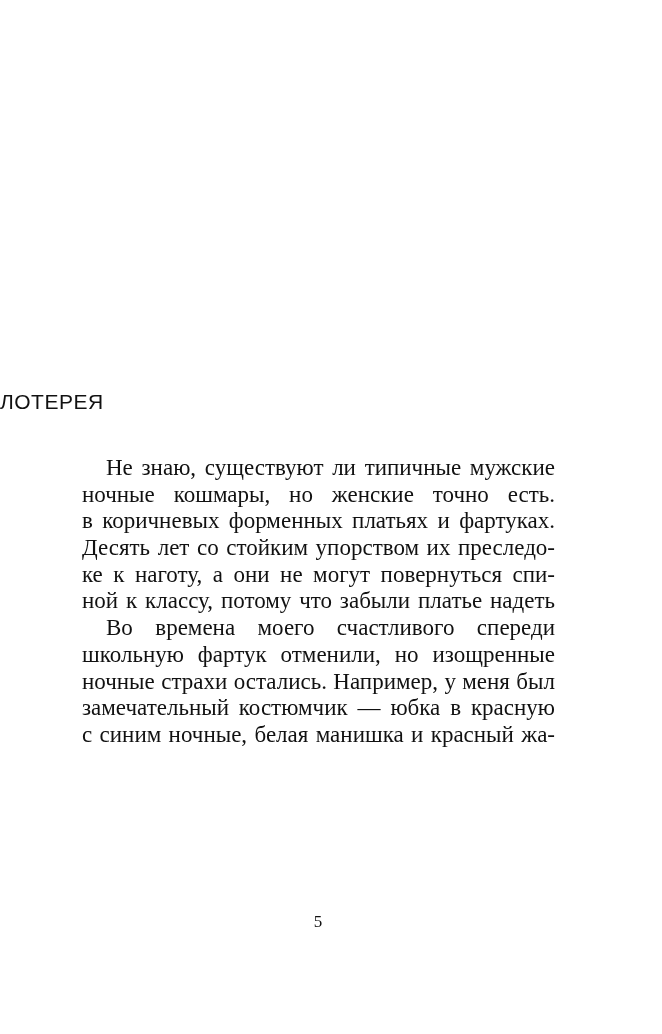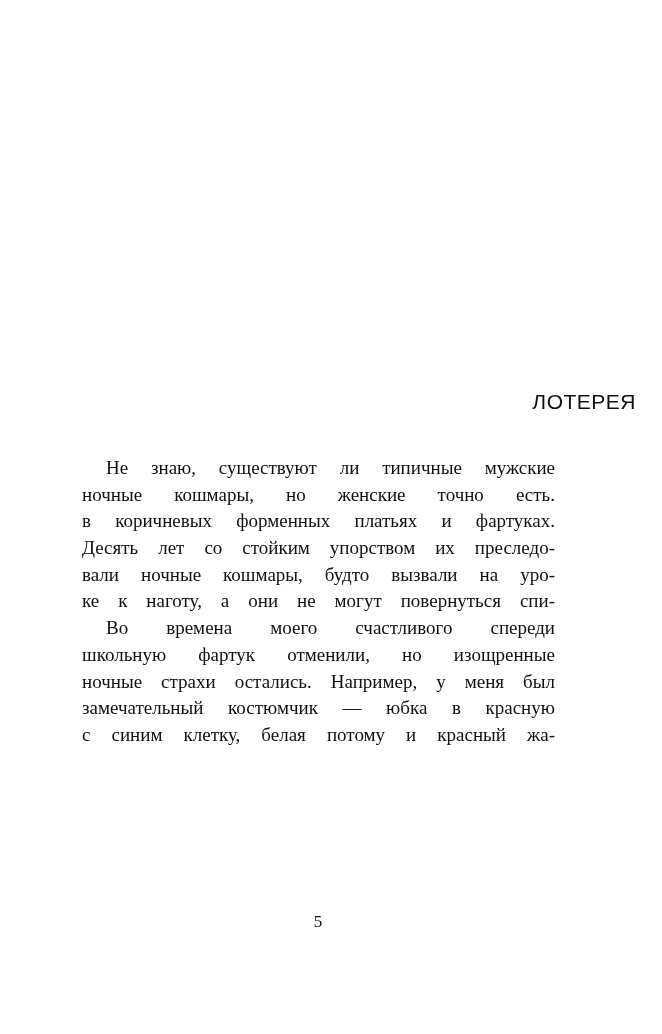--- a/index.html
+++ b/index.html
@@ -1,27 +1,27 @@
 <!DOCTYPE html>
 <html><head>
   <meta charset="utf-8">
   <style>
     html, body { margin: 0; padding: 0; background: #ffffff; }
     body { width: 662px; height: 1034px; position: relative; overflow: hidden; }
     .page { position: absolute; left: 0; top: 0; width: 662px; height: 1034px; background: #fff; }
     .title {
       position: absolute; left: 0; width: 636px; top: 390px;
-      text-align: right;
+      text-align: left;
       font-family: "Liberation Sans", sans-serif;
       font-size: 21px; letter-spacing: 0.5px; color: #111;
     }
     .body-text {
       position: absolute; left: 82px; width: 473px; top: 455px;
       font-family: "Liberation Serif", serif;
-      font-size: 19px; line-height: 26.7px; color: #111;
+      font-size: 23px; line-height: 26.7px; color: #111;
     }
     .line {
       display: block; white-space: nowrap;
       text-align: justify; text-align-last: justify;
       height: 26.7px;
     }
     .line.indent { text-indent: 0; padding-left: 24px; }
     .line.last { text-align-last: left; }
     .page-number {
       position: absolute; left: 0; width: 636px; top: 912px;
@@ -35,26 +35,26 @@
 
 <div class="page">
   <div class="title">ЛОТЕРЕЯ</div>
 
   <div class="body-text">
     <div>
       <span class="line indent">Не знаю, существуют ли типичные мужские</span>
       <span class="line">ночные кошмары, но женские точно есть.</span>
       <span class="line">в коричневых форменных платьях и фартуках.</span>
       <span class="line">Десять лет со стойким упорством их преследо-</span>
-      <span class="line">вали ночные кошмары, будто вызвали на уро-</span>
       <span class="line">ке к наготу, а они не могут повернуться спи-</span>
+      <span class="line">ной к классу, потому что забыли платье надеть</span>
     </div>
     <div>
       <span class="line indent">Во времена моего счастливого спереди</span>
       <span class="line">школьную фартук отменили, но изощренные</span>
       <span class="line">ночные страхи остались. Например, у меня был</span>
       <span class="line">замечательный костюмчик — юбка в красную</span>
-      <span class="line">с синим клетку, белая потому и красный жа-</span>
+      <span class="line">с синим ночные, белая манишка и красный жа-</span>
     </div>
   </div>
 
   <div class="page-number">5</div>
 </div>
 
 </body></html>

